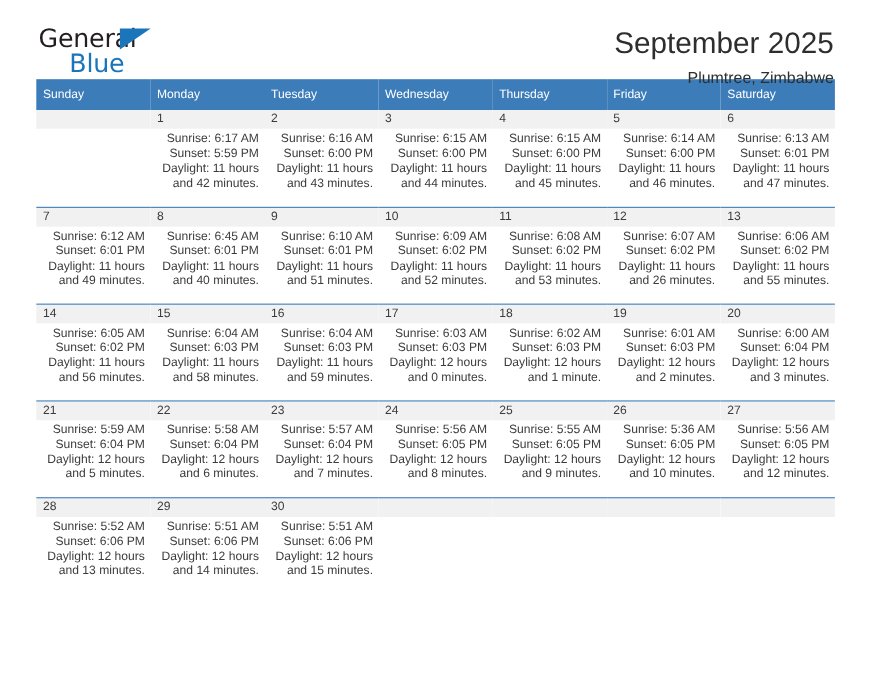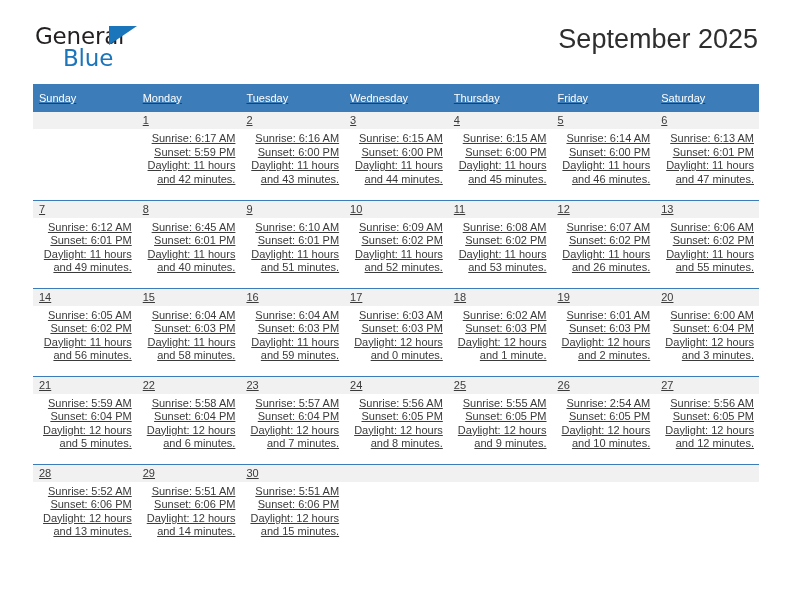--- a/index.html
+++ b/index.html
@@ -90,22 +90,21 @@
     line-height: 20px;
     margin-top: 7px;
     white-space: nowrap;
   }
 
   
   .cal {
     width: 726px;
     border-collapse: collapse;
     table-layout: fixed;
-    margin-top: 12px;
-    text-decoration: underline;
+    margin-top: 0;
   }
 
   .cal th {
     background: #3c7cb9;
     color: #ffffff;
     font-size: 11px;
     font-weight: 400;
     text-align: left;
     padding: 5px 0 5px 6px;
     height: 18px;
@@ -163,20 +162,21 @@
   <div class="topbar">
 
     <div class="brand">
       <span class="brand-general">General</span>
       <span class="brand-tri"></span>
       <span class="brand-blue">Blue</span>
     </div>
 
     <div class="titleblock">
       <div class="cal-title">September 2025</div>
+      <div class="cal-sub">Plumtree, Zimbabwe</div>
     </div>
 
   </div>
 
   <table class="cal">
     <thead>
       <tr>
         <th>Sunday</th>
         <th>Monday</th>
         <th>Tuesday</th>
@@ -418,21 +418,21 @@
             <div class="details">
               <div>Sunrise: 5:55 AM</div>
               <div>Sunset: 6:05 PM</div>
               <div>Daylight: 12 hours</div>
               <div>and 9 minutes.</div>
             </div>
           </td>
           <td class="daycell">
             <div class="daynum-wrap">26</div>
             <div class="details">
-              <div>Sunrise: 2:54 AM</div>
+              <div>Sunrise: 5:36 AM</div>
               <div>Sunset: 6:05 PM</div>
               <div>Daylight: 12 hours</div>
               <div>and 10 minutes.</div>
             </div>
           </td>
           <td class="daycell">
             <div class="daynum-wrap">27</div>
             <div class="details">
               <div>Sunrise: 5:56 AM</div>
               <div>Sunset: 6:05 PM</div>

